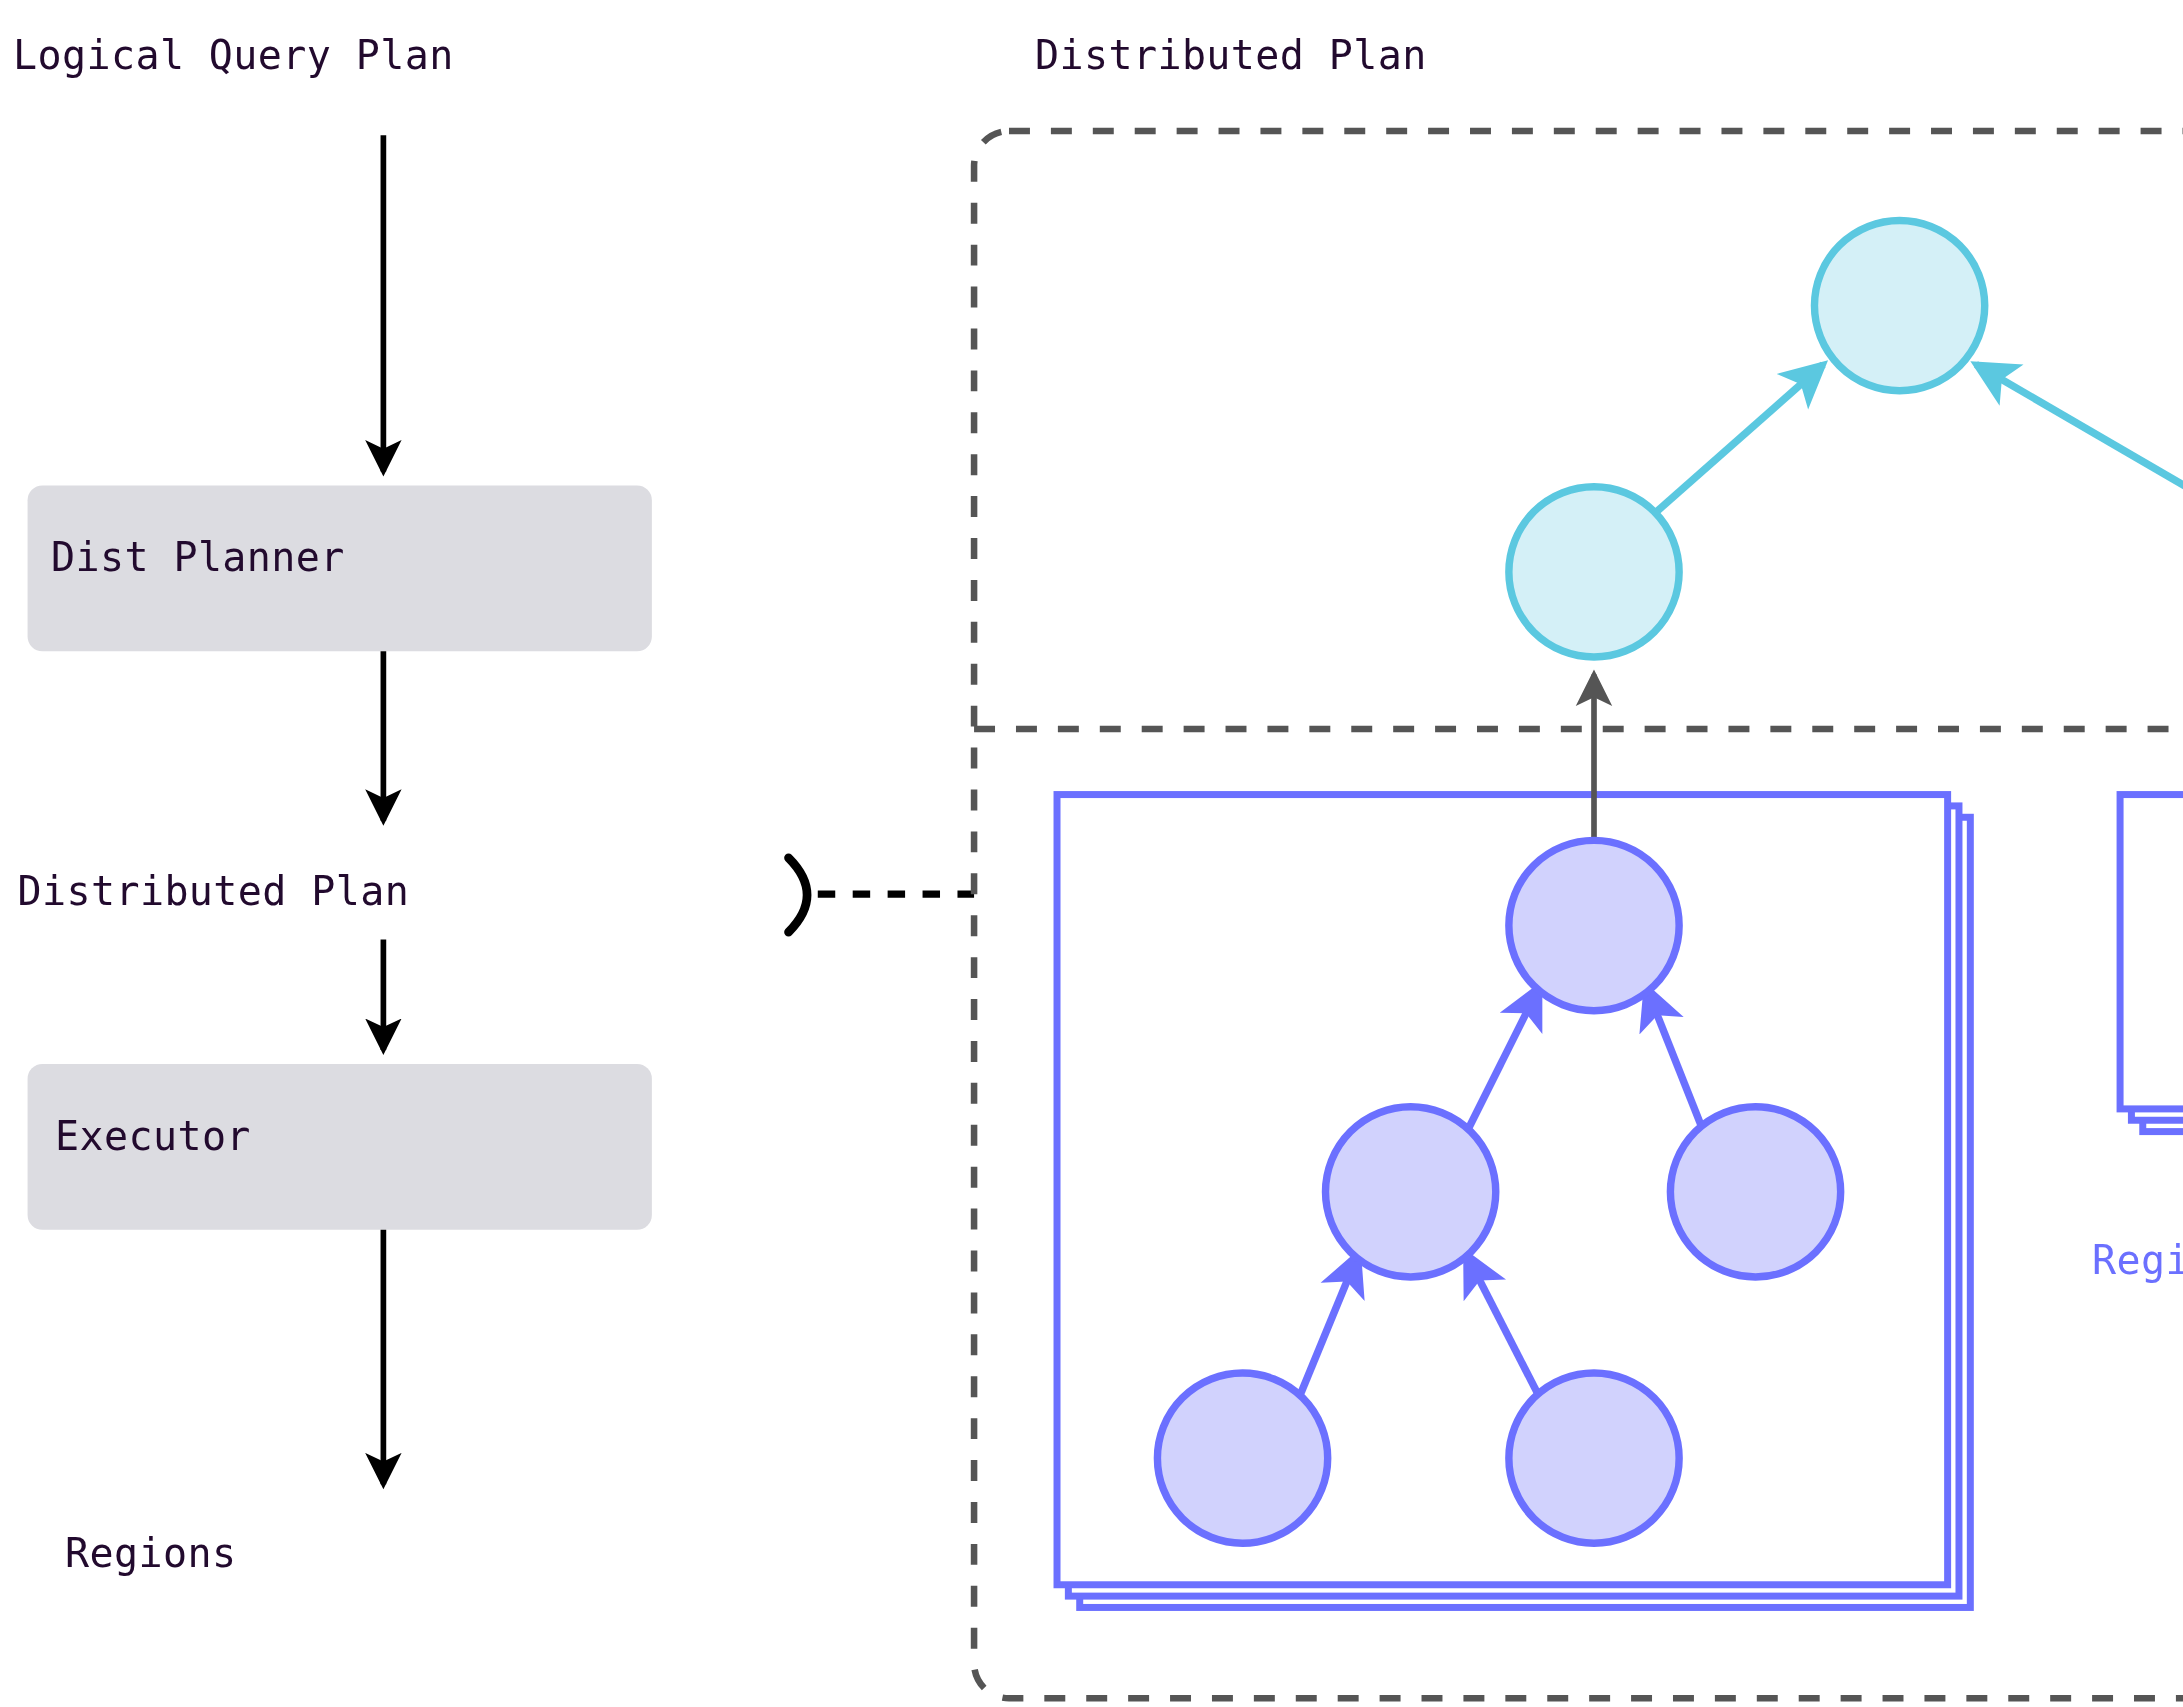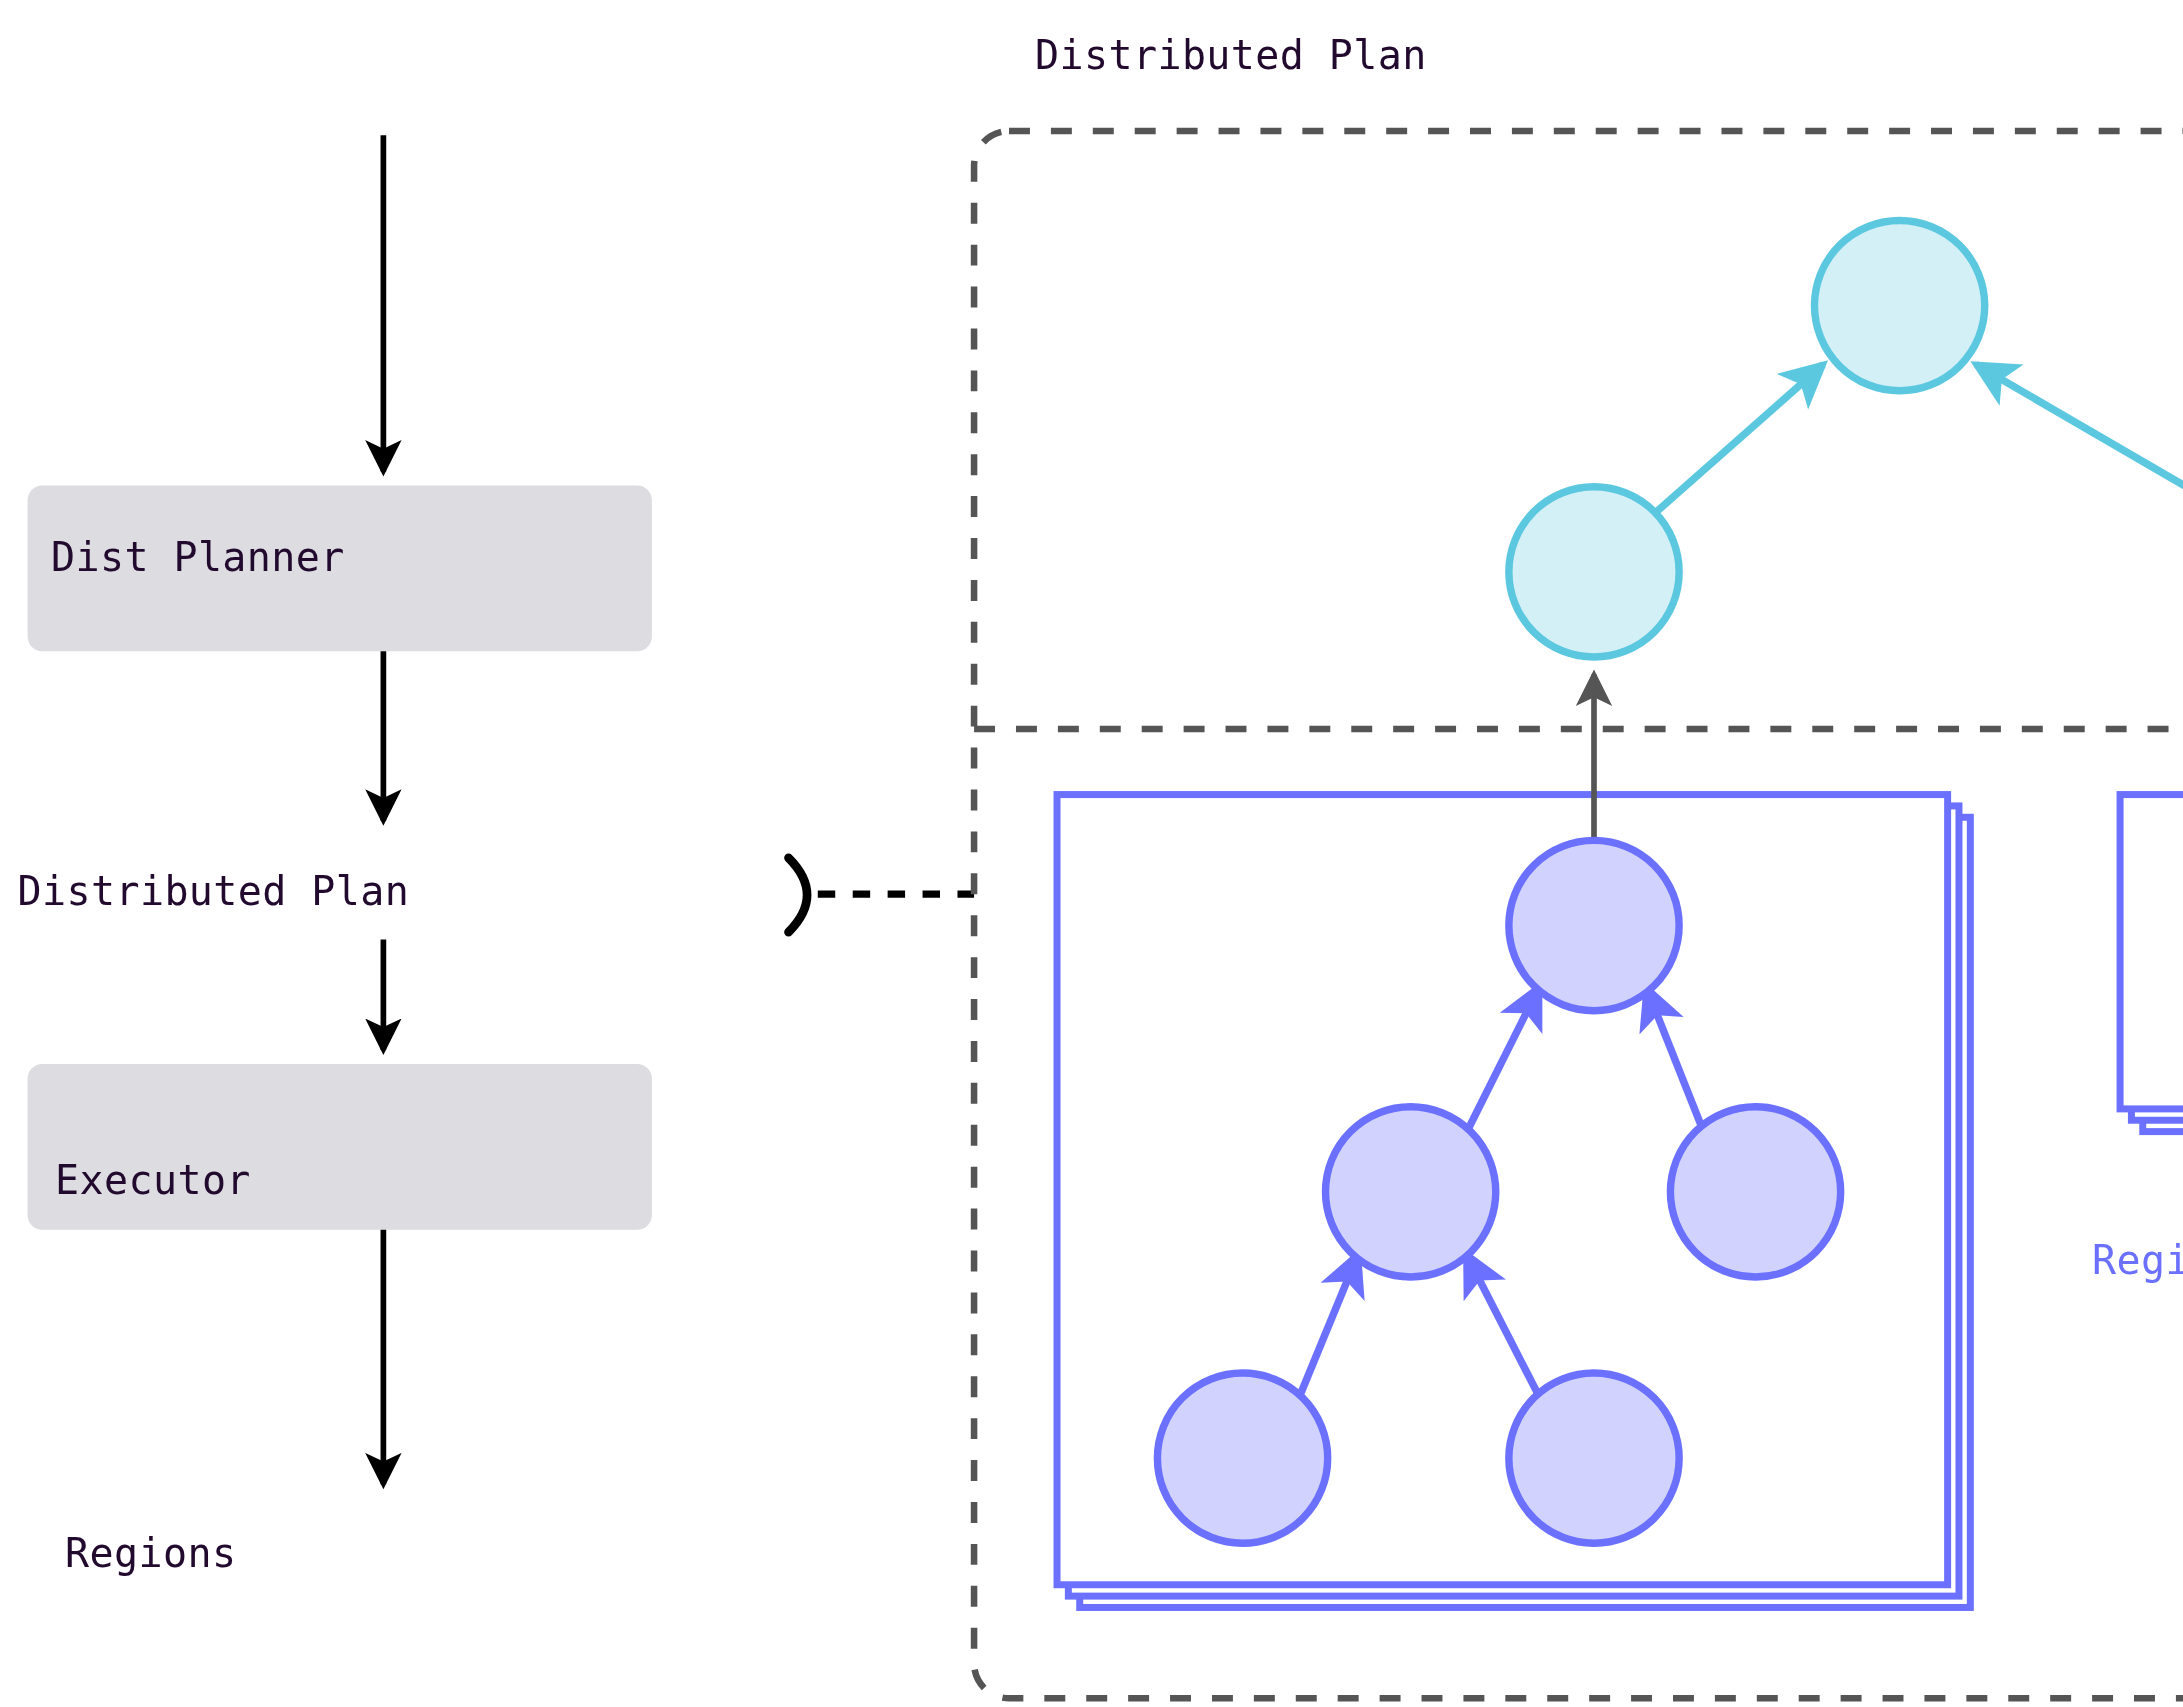--- a/index.html
+++ b/index.html
@@ -27,21 +27,21 @@
   .lbl {
     position: absolute;
     font-family: "DejaVu Sans Mono", "Liberation Mono", monospace;
     color: #220a2e;
     white-space: pre;
     line-height: 1;
   }
   .lbl-logical      { left: 13px;   top: 35px;   font-size: 40px; letter-spacing: 0.4px; }
   .lbl-distplanner  { left: 51px;   top: 537px; font-size: 40px; letter-spacing: 0.4px; }
   .lbl-distplan-lft { left: 17.5px;   top: 871px; font-size: 40px; letter-spacing: 0.4px; }
-  .lbl-executor     { left: 55px;  top: 1116px; font-size: 40px; letter-spacing: 0.4px; margin-top: 44px; }
+  .lbl-executor     { left: 55px;  top: 1116px; font-size: 40px; letter-spacing: 0.4px; }
   .lbl-result       { left: 65px;  top: 1533px; font-size: 40px; letter-spacing: 0.4px; }
   .lbl-distplan-top { left: 1035px; top: 35px;   font-size: 40px; letter-spacing: 0.4px; }
   .lbl-regions      { left: 2092px; top: 1240px; font-size: 40px; letter-spacing: 0.4px; color: #6b70ff; }
 </style>
 </head>
 <body>
 
 <div id="stage">
 
   <svg class="svg-layer" viewBox="0 0 7300 3910">
@@ -100,20 +100,21 @@
 
     <circle cx="3650" cy="2120" r="195" fill="#d1d2fd" stroke="#6b70ff" stroke-width="17"></circle>
     <circle cx="3230" cy="2730" r="195" fill="#d1d2fd" stroke="#6b70ff" stroke-width="17"></circle>
     <circle cx="4020" cy="2730" r="195" fill="#d1d2fd" stroke="#6b70ff" stroke-width="17"></circle>
     <circle cx="2845" cy="3340" r="195" fill="#d1d2fd" stroke="#6b70ff" stroke-width="17"></circle>
     <circle cx="3650" cy="3340" r="195" fill="#d1d2fd" stroke="#6b70ff" stroke-width="17"></circle>
 
     <circle cx="5250" cy="2120" r="195" fill="#d1d2fd" stroke="#6b70ff" stroke-width="17"></circle>
   </svg>
 
+  <div class="lbl lbl-logical">Logical Query Plan</div>
   <div class="lbl lbl-distplanner">Dist Planner</div>
   <div class="lbl lbl-distplan-lft">Distributed Plan</div>
   <div class="lbl lbl-executor">Executor</div>
   <div class="lbl lbl-result">Regions</div>
 
   <div class="lbl lbl-distplan-top">Distributed Plan</div>
 
   <div class="lbl lbl-regions">Regions</div>
 
 </div>

